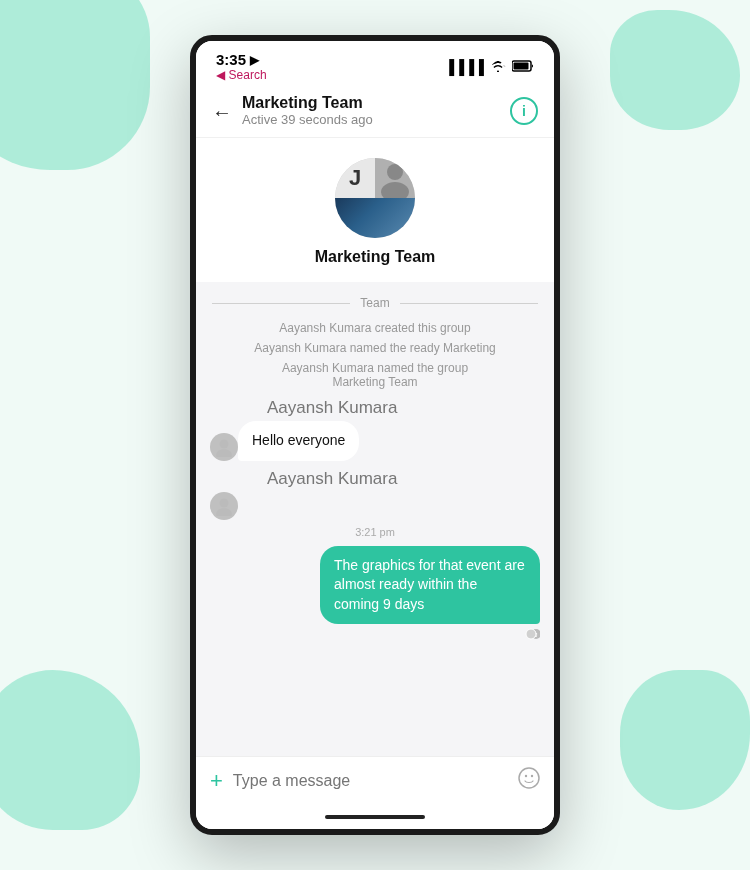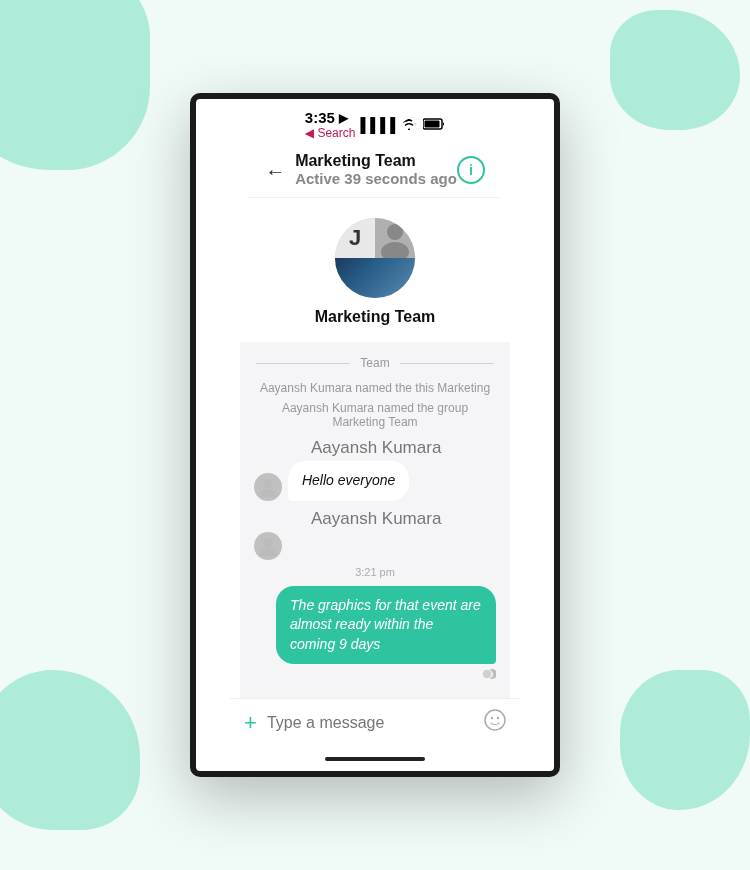--- a/index.html
+++ b/index.html
@@ -40,30 +40,29 @@
     }
     .blob-br {
       width: 130px; height: 140px;
       bottom: 60px; right: 0px;
       border-radius: 50% 40% 60% 50%;
     }
 
     
     .phone {
       width: 370px;
-      height: 684px;
-      background: #fff;
-      border-radius: 10px;
+      height: 800px;
+      background: #fff;
+      border-radius: 22px;
       border: 6px solid #1a1a1a;
       overflow: hidden;
       position: relative;
       box-shadow: 0 20px 60px rgba(0,0,0,0.25);
       display: flex;
       flex-direction: column;
-      align-items: center;
     }
 
     
     .status-bar {
       background: #fff;
       padding: 10px 20px 4px 20px;
       display: flex;
       align-items: center;
       justify-content: space-between;
       flex-shrink: 0;
@@ -113,23 +112,22 @@
       font-size: 20px;
       color: #222;
       cursor: pointer;
     }
     .header-info .group-name {
       font-size: 16px;
       font-weight: 700;
       color: #111;
     }
     .header-info .status-text {
-      font-size: 15px;
+      font-size: 13px;
       color: #888;
-      font-weight: bold;
     }
     .info-btn {
       width: 28px; height: 28px;
       border-radius: 50%;
       border: 2px solid #2ec4a0;
       display: flex; align-items: center; justify-content: center;
       color: #2ec4a0;
       font-size: 14px;
       font-weight: 700;
       cursor: pointer;
@@ -211,22 +209,21 @@
     }
     .msg-sender-name {
       font-size: 17px;
       color: #777;
       margin-bottom: 3px;
       margin-left: 57px;
     }
     .msg-row {
       display: flex;
       align-items: flex-end;
-      gap: 6px;
-      font-style: italic;
+      gap: 0;
     }
     .msg-row.right {
       flex-direction: row-reverse;
     }
     .msg-avatar {
       width: 28px; height: 28px;
       border-radius: 50%;
       background: #c0c0c0;
       flex-shrink: 0;
       display: flex; align-items: center; justify-content: center;
@@ -384,21 +381,22 @@
       </div>
       <div class="group-avatar-label">Marketing Team</div>
     </div>
 
     <div class="date-divider">
       <div class="divider-line"></div>
       <span class="divider-text">Team</span>
       <div class="divider-line"></div>
     </div>
 
-    <div class="system-msg">Aayansh Kumara named the this Marketing</div>
+    <div class="system-msg">Aayansh Kumara created this group</div>
+    <div class="system-msg">Aayansh Kumara named the ready Marketing</div>
     <div class="system-msg">Aayansh Kumara named the group<br>Marketing Team</div>
 
     <div class="msg-group">
       <div class="msg-sender-name">Aayansh Kumara</div>
       <div class="msg-row">
         <div class="msg-avatar">
           <svg viewBox="0 0 40 40" width="28" height="28">
             <circle cx="20" cy="14" r="9" fill="#bbb"></circle>
             <ellipse cx="20" cy="36" rx="16" ry="12" fill="#bbb"></ellipse>
           </svg>

